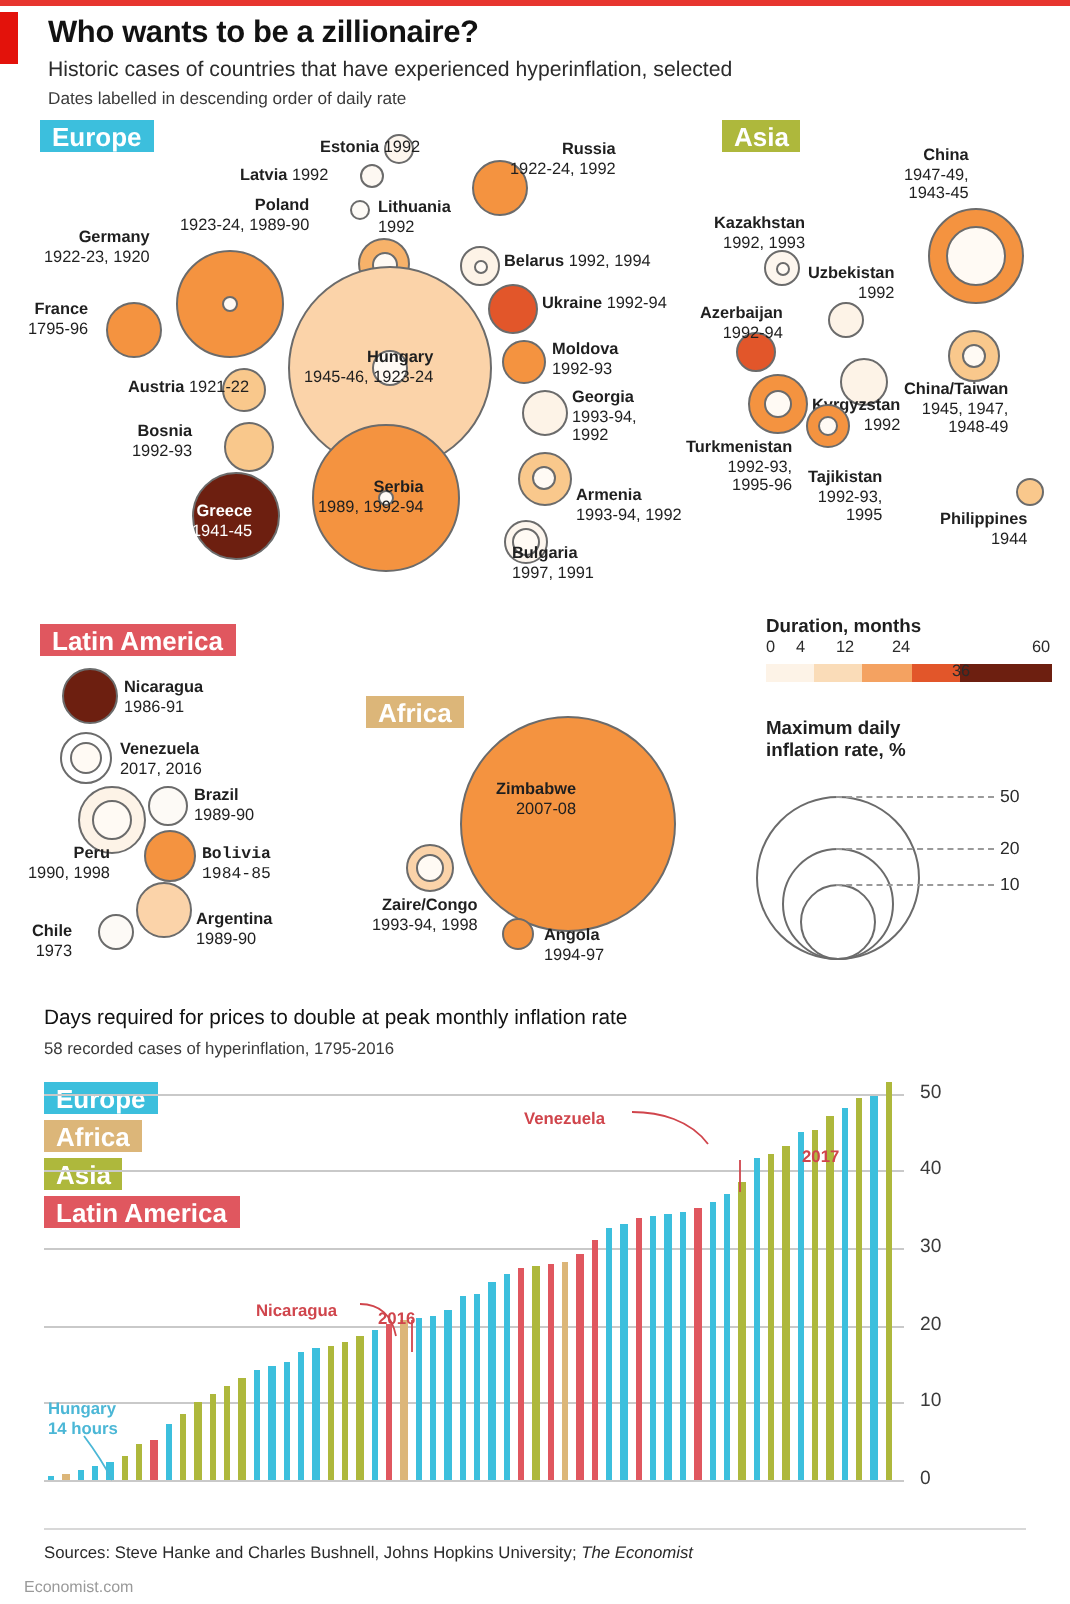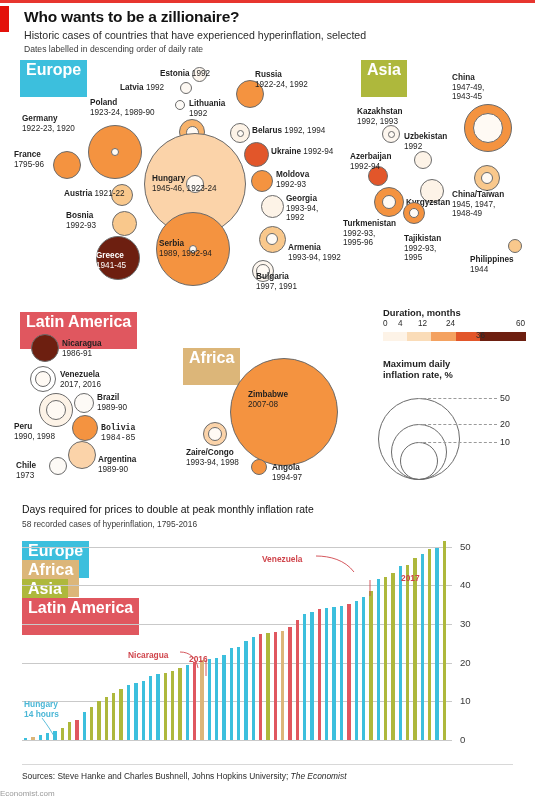--- a/index.html
+++ b/index.html
@@ -7,26 +7,26 @@
     width:535px;height:802px;position:relative;overflow:hidden;
     font-family:"Liberation Sans","DejaVu Sans",sans-serif;
     color:#2b2b2b;
   }
   .top-rule{position:absolute;left:0;top:0;width:535px;height:3px;background:#e3120b;opacity:.85;}
   .red-tab{position:absolute;left:0;top:6px;width:9px;height:26px;background:#e3120b;}
   #title{position:absolute;left:24px;top:8px;font-size:15.5px;font-weight:bold;letter-spacing:-.2px;color:#121212;}
   #subtitle{position:absolute;left:24px;top:29px;font-size:10.6px;color:#2b2b2b;}
   #subsubtitle{position:absolute;left:24px;top:44px;font-size:8.6px;color:#3a3a3a;}
 
-  .badge{position:absolute;color:#fff;font-size:16px;font-weight:bold;padding:1px 6px 18px 6px;white-space:nowrap;}
+  .badge{position:absolute;color:#fff;font-size:13px;font-weight:bold;padding:1px 6px 0 6px;white-space:nowrap;}
 
   .bubwrap{position:absolute;left:0;top:0;width:535px;height:802px;pointer-events:none;}
   .bub{position:absolute;border-radius:50%;box-sizing:border-box;border:1px solid #6b6b6b;}
   .blabel{position:absolute;font-size:8.2px;line-height:9.6px;color:#1f1f1f;white-space:nowrap;}
-  .blabel.ctr{text-align:left;}
+  .blabel.ctr{text-align:right;}
   .blabel.rt{text-align:right;}
   .blabel.wt{color:#fff;}
   .bname{font-weight:bold;}
 
   
   #legTitle{position:absolute;left:383px;top:307px;font-size:9.4px;font-weight:bold;color:#1f1f1f;}
   #durBar{position:absolute;left:383px;top:332px;width:143px;height:9px;display:flex;border:none;}
   #durBar div{height:100%;}
   .durtick{position:absolute;top:319px;font-size:8.2px;color:#2b2b2b;}
   #maxTitle{position:absolute;left:383px;top:358px;font-size:9.4px;font-weight:bold;line-height:11px;color:#1f1f1f;}
@@ -41,21 +41,21 @@
   .grid{position:absolute;left:0;height:0;border-top:1px solid #c9c9c9;}
   .axlbl{position:absolute;font-size:9.6px;color:#3a3a3a;}
   .bar{position:absolute;bottom:0;}
   .ann{position:absolute;font-size:8.4px;font-weight:bold;color:#d0454c;white-space:nowrap;}
   .annH{position:absolute;font-size:8.4px;font-weight:bold;color:#4bb7d6;line-height:9.5px;}
   #annSvg{position:absolute;left:0;top:0;width:535px;height:802px;pointer-events:none;}
 
   #srcRule{position:absolute;left:22px;top:764px;width:491px;height:0;border-top:1px solid #d8d8d8;}
   #sources{position:absolute;left:22px;top:771px;font-size:8.4px;color:#2b2b2b;}
   #sources i{font-style:italic;margin-top:30px;}
-  #econ{position:absolute;left:0;top:789px;font-size:8px;color:#9a9a9a;}
+  #econ{position:absolute;left:12px;top:789px;font-size:8px;color:#9a9a9a;}
 </style>
 </head>
 <body>
 
 <div class="top-rule"></div>
 <div class="red-tab"></div>
 
 <div id="title">Who wants to be a zillionaire?</div>
 <div id="subtitle">Historic cases of countries that have experienced hyperinflation, selected</div>
 <div id="subsubtitle">Dates labelled in descending order of daily rate</div>

